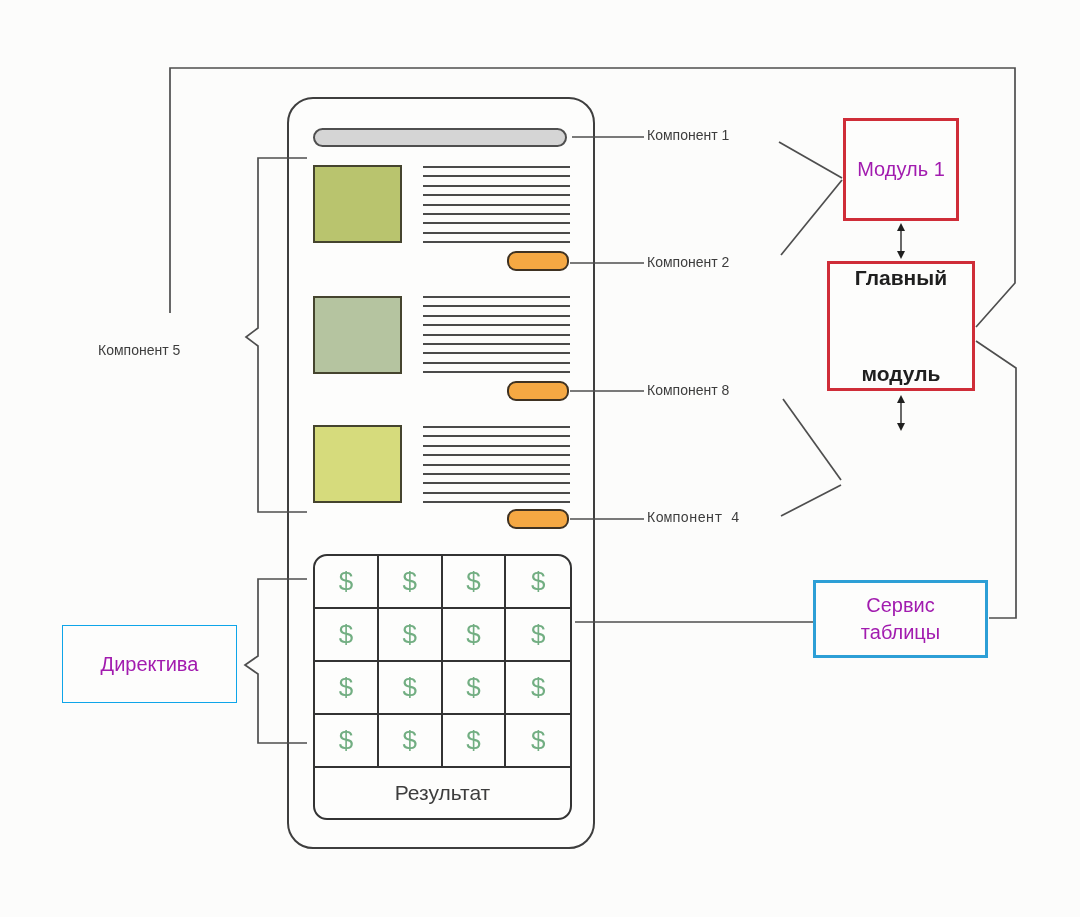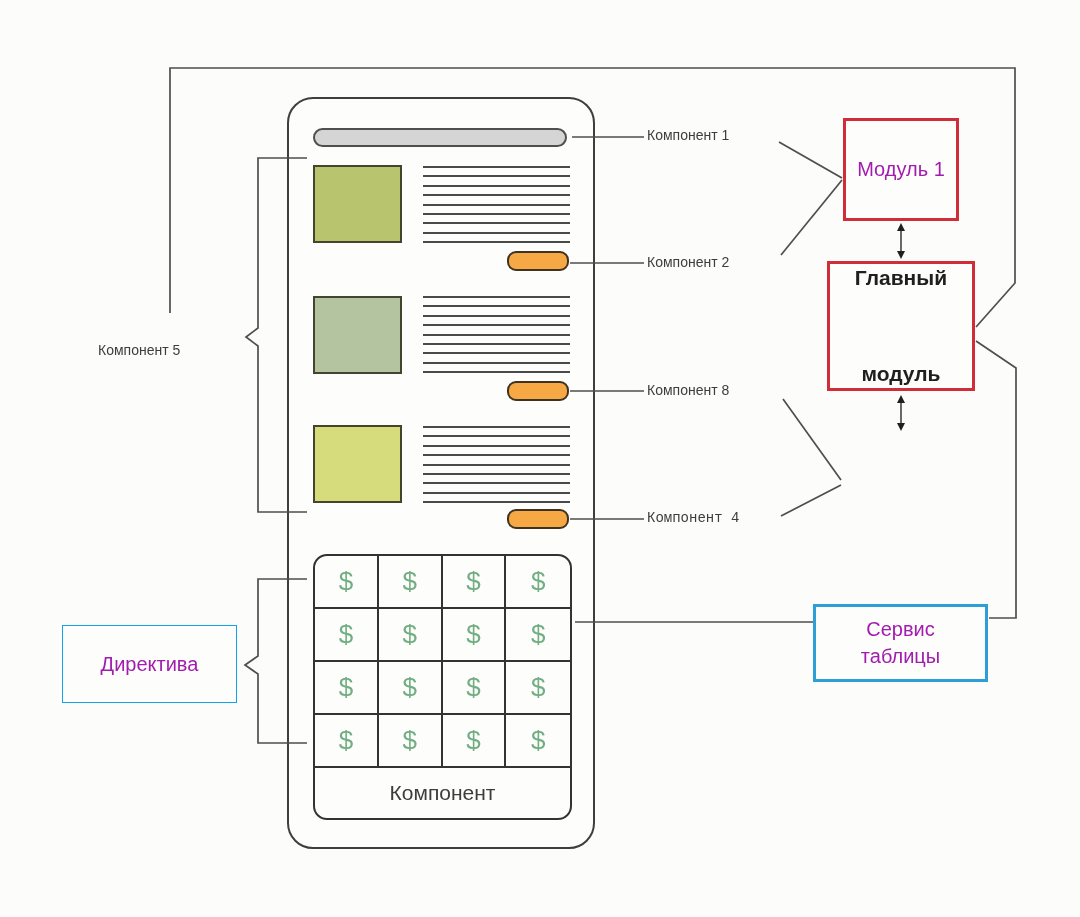--- a/index.html
+++ b/index.html
@@ -54,21 +54,21 @@
   
   .box{
     position:absolute;box-sizing:border-box;background:#fdfdfc;
     display:flex;flex-direction:column;align-items:center;justify-content:center;
     font-size:20px;line-height:1.35;text-align:center;color:#a21caf;
   }
   .module{border:3px solid #cf2d38;}
   .m1{left:843px;top:118px;width:116px;height:103px;}
   .mmain{left:827px;top:261px;width:148px;height:130px;font-weight:bold;color:#1f1f1f;font-size:21px;justify-content:space-between;}
   .m2{left:842px;top:432px;width:116px;height:103px;}
-  .service{left:813px;top:580px;width:175px;height:78px;border:3px solid #2d9fd6;margin-top:24px;}
+  .service{left:813px;top:580px;width:175px;height:78px;border:3px solid #2d9fd6;}
   .directive{left:62px;top:625px;width:175px;height:78px;border:1px solid #0ea5e9;}
   
   .lbl{position:absolute;font-size:14px;color:#3d3d3d;white-space:nowrap;}
   .lb1{left:647px;top:127px;}
   .lb2{left:647px;top:254px;}
   .lb3{left:647px;top:382px;}
   .lb4{left:647px;top:510px;font-family:Liberation Mono, monospace;}
   .lb5{left:98px;top:342px;width:145px;text-align:left;}
   
   .wires{position:absolute;left:0;top:0;width:1080px;height:917px;pointer-events:none;}
@@ -105,21 +105,21 @@
       <div class="money-cell">$</div>
       <div class="money-cell">$</div>
       <div class="money-cell">$</div>
       <div class="money-cell">$</div>
       <div class="money-cell">$</div>
       <div class="money-cell">$</div>
       <div class="money-cell">$</div>
       <div class="money-cell">$</div>
       <div class="money-cell">$</div>
     </div>
-    <div class="money-footer">Компонент</div>
+    <div class="money-footer">Результат</div>
   </div>
 
   <div class="box module m1">
     <span>Модуль 1</span>
   </div>
   <div class="box module mmain">
     <span>Главный</span>
     <span>модуль</span>
   </div>
   <div class="box service">

